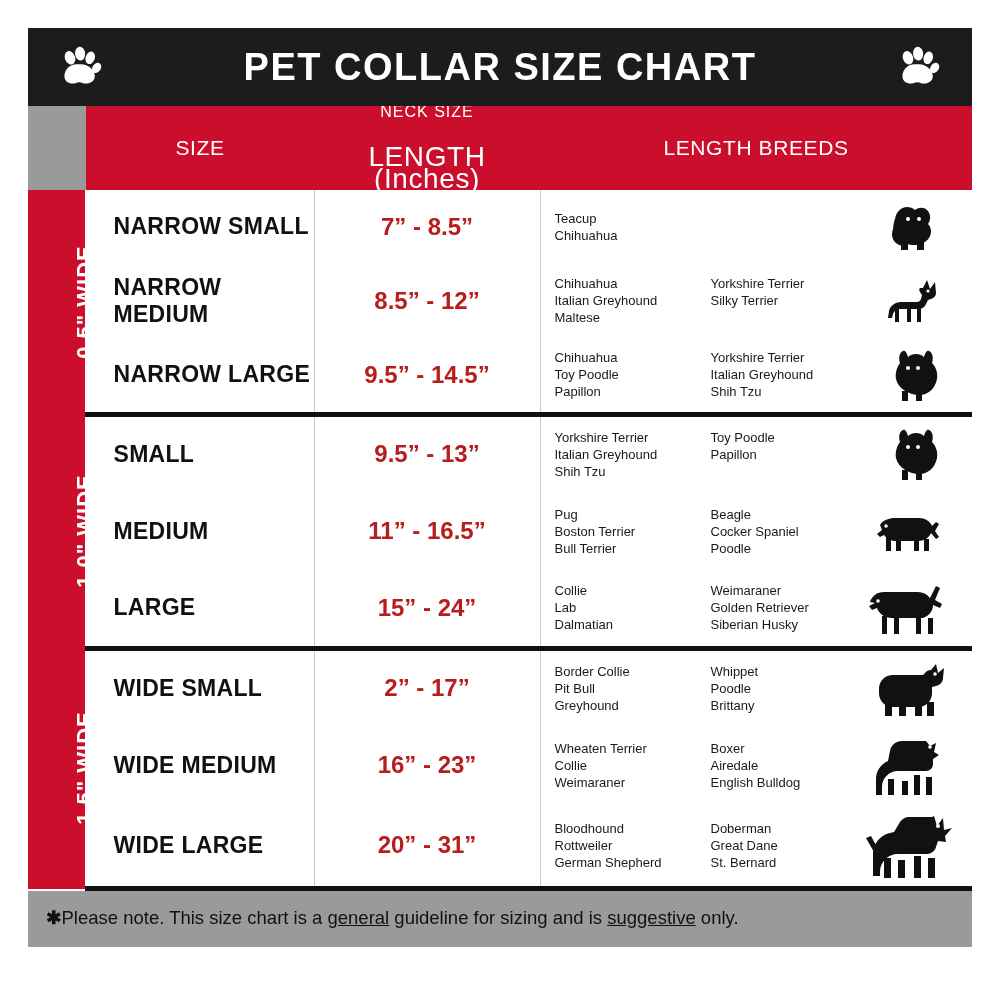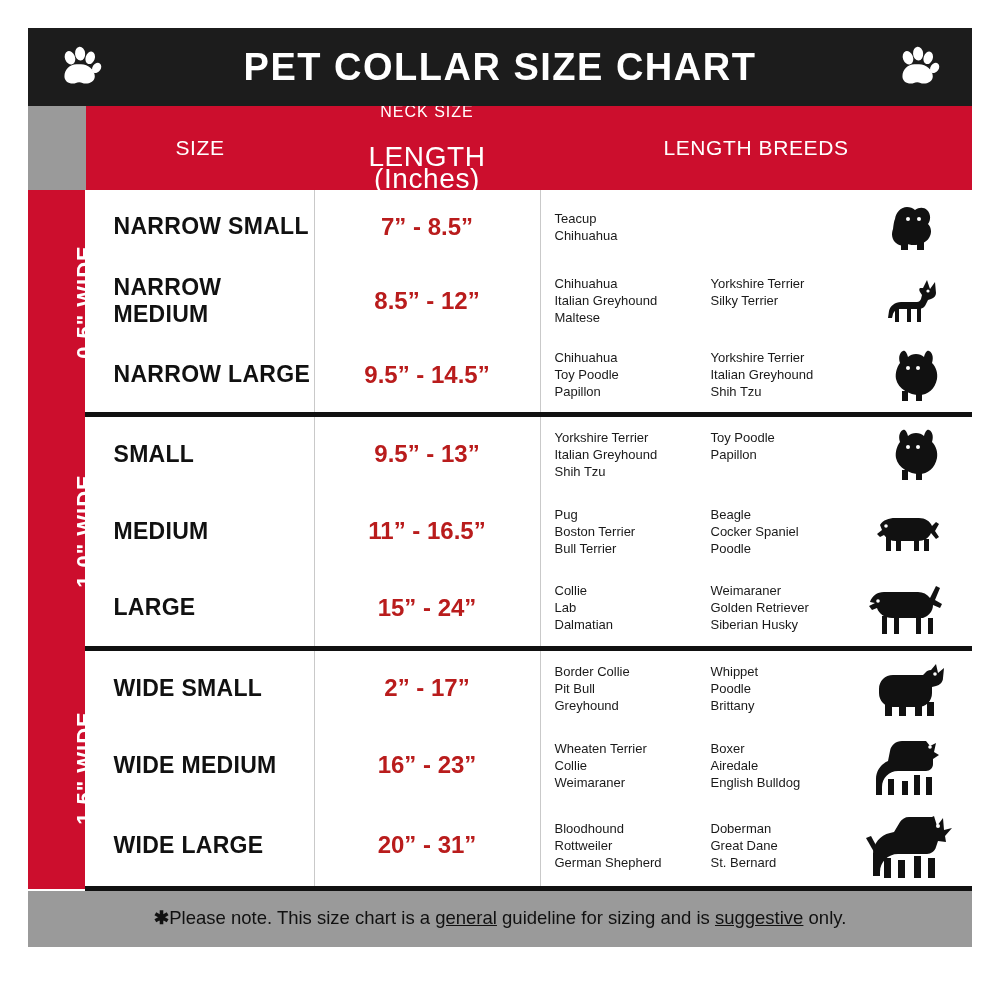--- a/index.html
+++ b/index.html
@@ -169,21 +169,20 @@
 
   
   .footer {
     width: 944px;
     background: #9a9a9a;
     box-sizing: border-box;
     padding: 14px 18px 16px 18px;
     color: #111;
     font-size: 18.5px;
     line-height: 26px;
-    text-align: center;
   }
   .footer .star { font-weight: bold; }
   .footer u { text-decoration: underline; }
 </style>
 </head>
 <body>
 
 <div class="chart">
 
   <div class="header">

